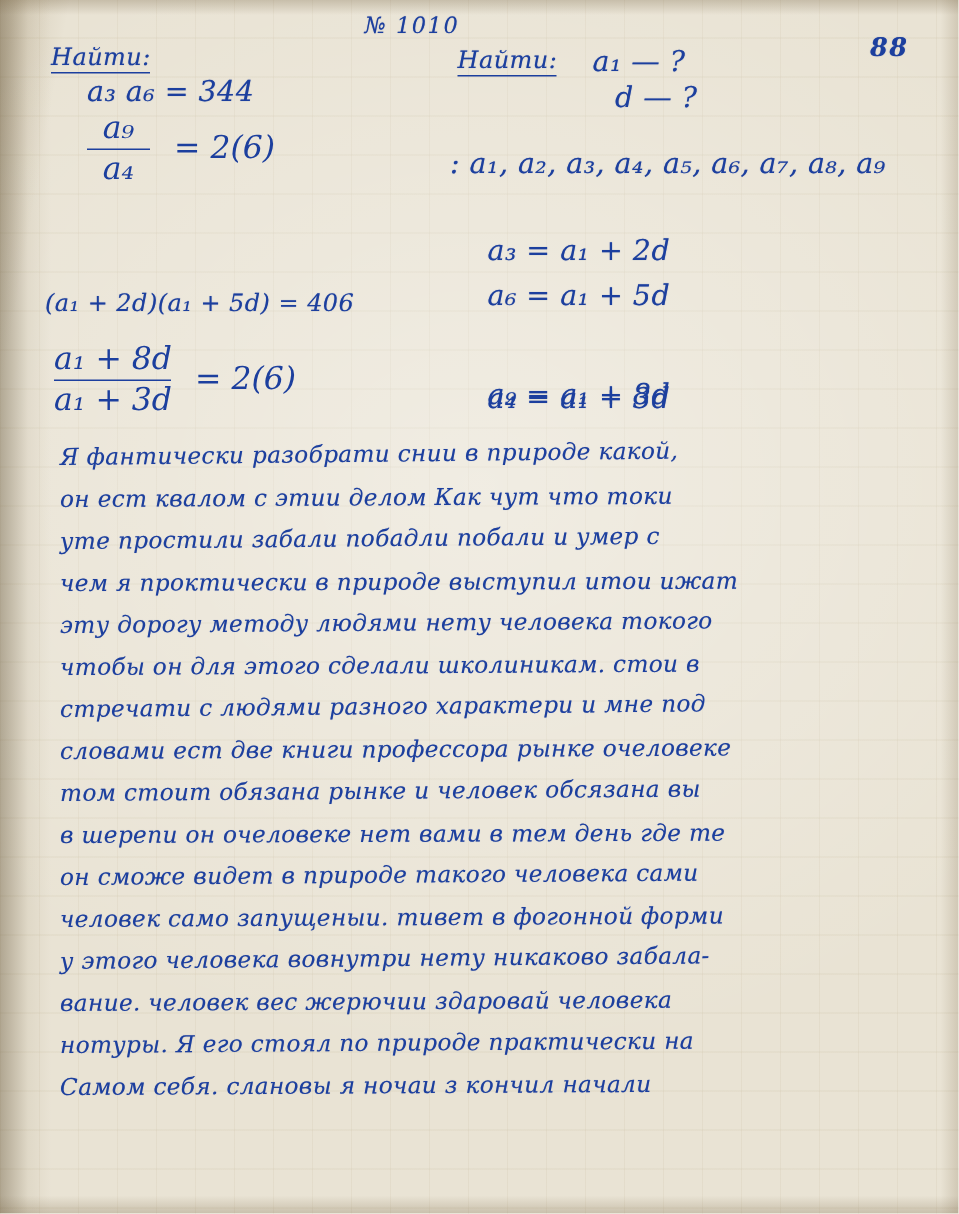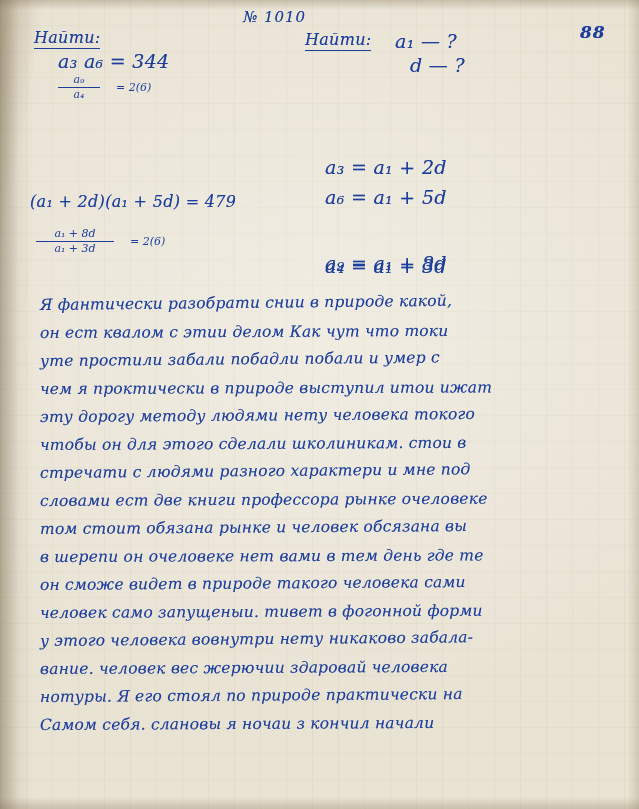--- a/index.html
+++ b/index.html
@@ -96,21 +96,21 @@
   .math-lg {
     font-size: 16px;
   }
 
   
   .frac {
     position: absolute;
     color: #1c3f9e;
     font-family: "DejaVu Serif", serif;
     font-style: italic;
-    font-size: 11px;
+    font-size: 21px;
     text-align: center;
     line-height: 1.12;
   }
   .frac .num, .frac .den {
     display: block;
     white-space: pre;
   }
   .frac .bar {
     display: block;
     border-bottom: 1.6px solid #1c3f9e;
@@ -166,26 +166,27 @@
     <span class="num">a₉</span>
     <span class="bar"></span>
     <span class="den">a₄</span>
     <span class="eq">= 2(6)</span>
   </div>
 
   <div class="ink lbl uline" style="left:305px; top:30px;">Найти:</div>
   <div class="ink math" style="left:395px; top:30px;">a₁ — ?</div>
   <div class="ink math" style="left:410px; top:54px;">d — ?</div>
 
+  <div class="ink math" style="left:300px; top:98px;">: a₁, a₂, a₃, a₄, a₅, a₆, a₇, a₈, a₉</div>
   <div class="ink math" style="left:325px; top:156px;">a₃ = a₁ + 2d</div>
   <div class="ink math" style="left:325px; top:186px;">a₆ = a₁ + 5d</div>
   <div class="ink math" style="left:325px; top:222px;margin-top:33px;">a₄ = a₁ + 3d</div>
   <div class="ink math" style="left:325px; top:252px;">a₉ = a₁ + 8d</div>
 
-  <div class="ink math-lg" style="left:30px; top:192px;">(a₁ + 2d)(a₁ + 5d) = 479</div>
+  <div class="ink math-lg" style="left:30px; top:192px;">(a₁ + 2d)(a₁ + 5d) = 406</div>
 
   <div class="frac" style="left:36px; top:228px; width:78px;">
     <span class="num">a₁ + 8d</span>
     <span class="bar"></span>
     <span class="den">a₁ + 3d</span>
     <span class="eq">= 2(6)</span>
   </div>
 
   <div class="hw" style="top:296px; transform:rotate(-0.6deg);">Я фантически разобрати снии в природе какой,</div>
   <div class="hw" style="top:324px; transform:rotate(-0.3deg);">он ест квалом с этии делом Как чут что токи</div>

